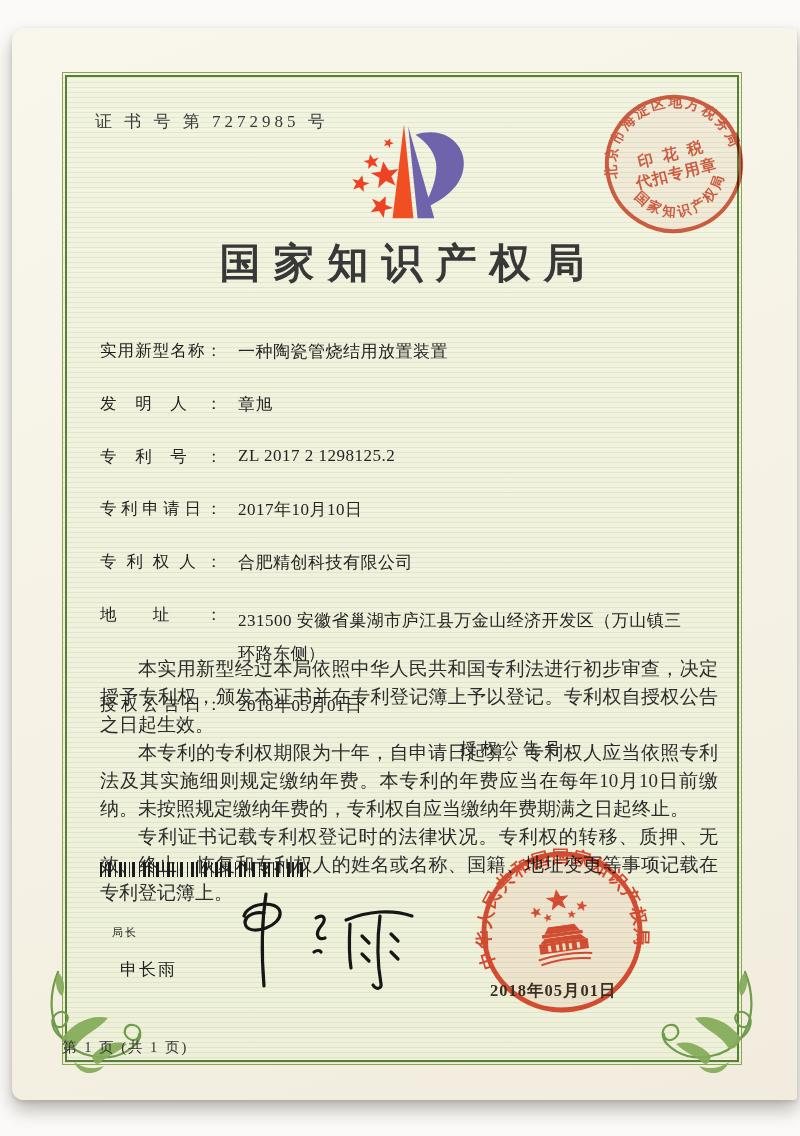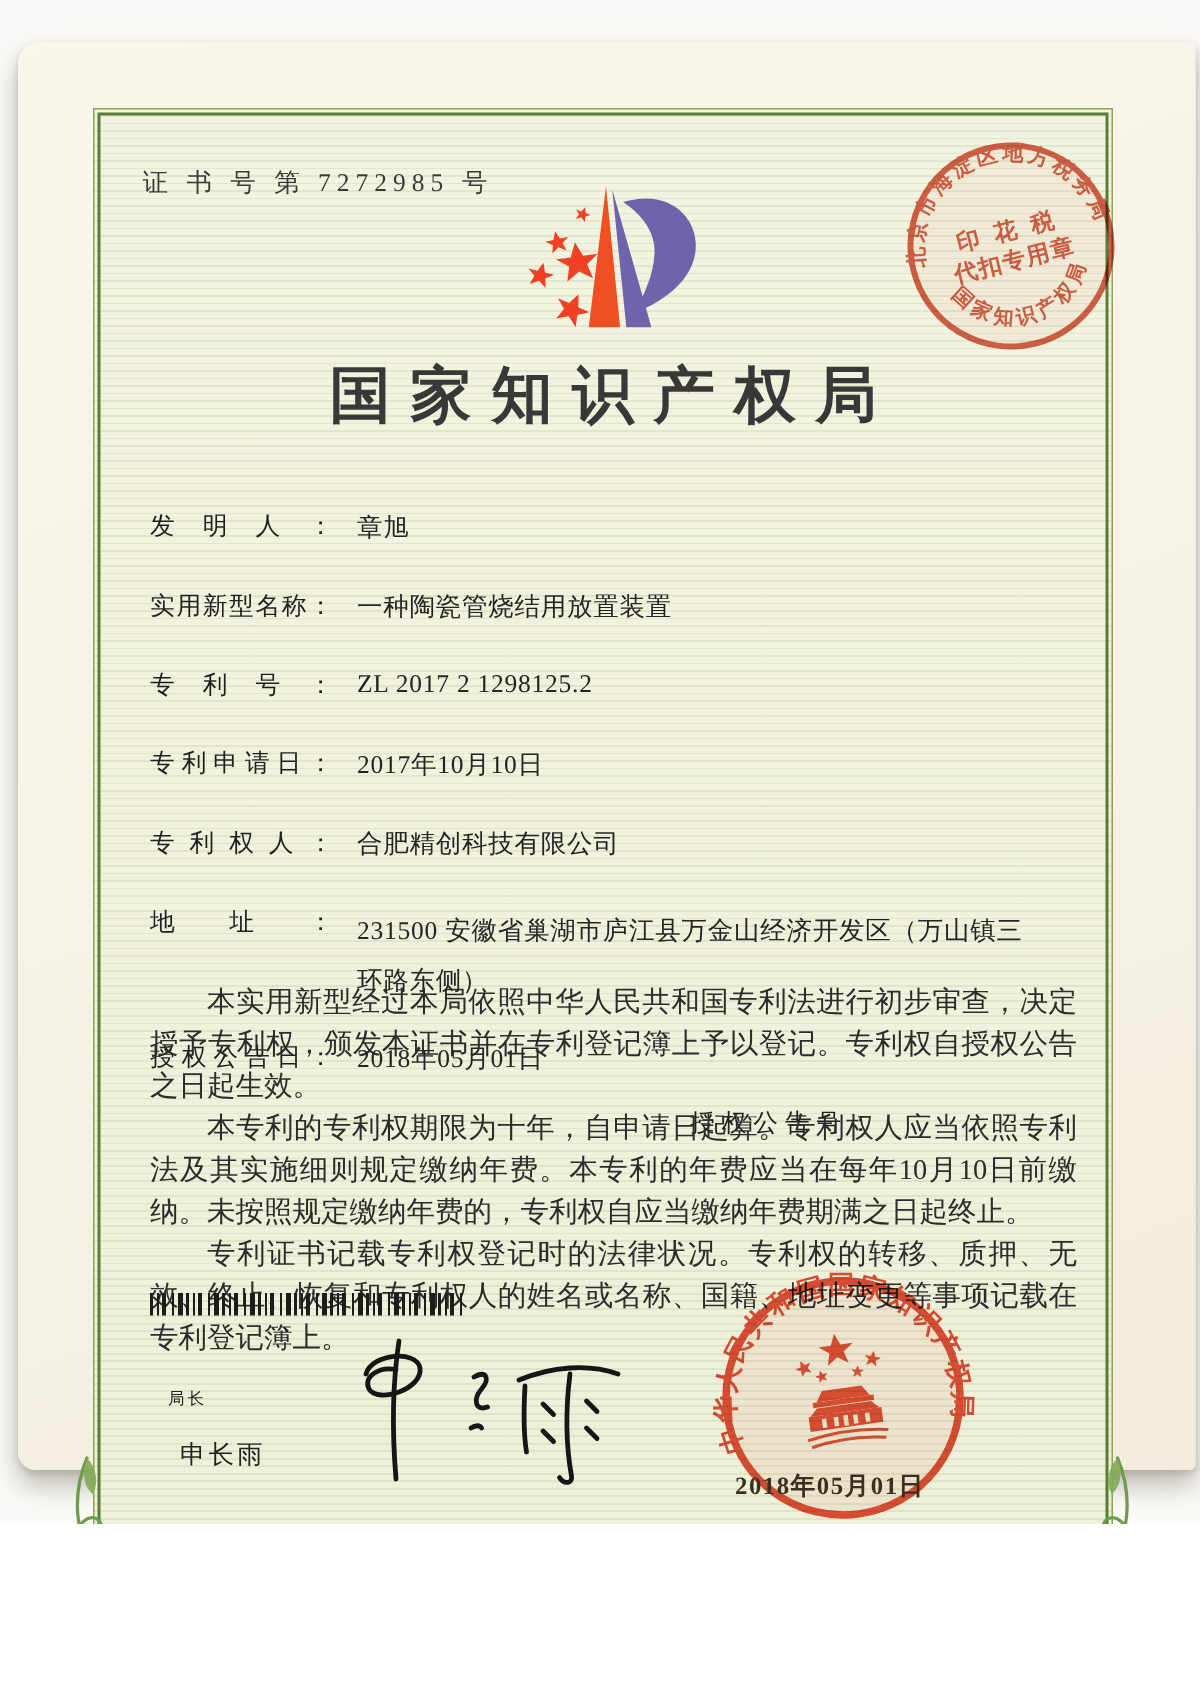--- a/index.html
+++ b/index.html
@@ -1,16 +1,16 @@
 <!DOCTYPE html>
 <html><head>
 <meta charset="utf-8">
 <style>
   html,body{margin:0;padding:0;}
-  .stage{position:relative;width:800px;height:1016px;background:#fbfaf8;overflow:hidden;
+  .stage{position:relative;width:800px;height:1136px;background:#fbfaf8;overflow:hidden;
          font-family:"Liberation Serif","DejaVu Serif",serif;}
   .paper{position:absolute;left:12px;top:28px;right:3px;bottom:36px;
          background:linear-gradient(160deg,#f9f6ec 0%,#f5f1e4 60%,#f1ecdd 100%);
          border-radius:14px 4px 4px 12px;
          box-shadow:0 10px 18px rgba(110,104,92,.45), 0 2px 4px rgba(120,110,95,.25);}
   
   .frame-bg{position:absolute;left:62px;top:72px;width:680px;height:993px;
          background:repeating-linear-gradient(180deg, rgba(150,185,120,.20) 0 1px, rgba(0,0,0,0) 1px 5px),
                     linear-gradient(180deg,#f3f3e1,#eff0da);}
   .frame{position:absolute;left:62px;top:72px;width:680px;height:993px;
@@ -117,26 +117,26 @@
       <text x="81" y="76" text-anchor="middle" font-size="15.5" letter-spacing="3" fill="#d4543c" font-weight="700">印 花 税</text>
       <text x="81" y="96" text-anchor="middle" font-size="15.5" letter-spacing="1" fill="#d4543c" font-weight="700">代扣专用章</text>
       <text font-size="13.5" letter-spacing="3" fill="#d4543c" font-weight="700">
         <textPath href="#taxArcBot" startOffset="50%" text-anchor="middle">国家知识产权局</textPath>
       </text>
     </g>
   </svg>
 
   <div class="fields">
     <div class="field-row">
+      <span class="f-label">实用新型名称：</span>
+      <span class="f-value">一种陶瓷管烧结用放置装置</span>
+    </div>
+    <div class="field-row">
       <span class="f-label">发明人：</span>
       <span class="f-value">章旭</span>
-    </div>
-    <div class="field-row">
-      <span class="f-label">实用新型名称：</span>
-      <span class="f-value">一种陶瓷管烧结用放置装置</span>
     </div>
     <div class="field-row">
       <span class="f-label">专利号：</span>
       <span class="f-value">ZL 2017 2 1298125.2</span>
     </div>
     <div class="field-row">
       <span class="f-label">专利申请日：</span>
       <span class="f-value">2017年10月10日</span>
     </div>
     <div class="field-row">

